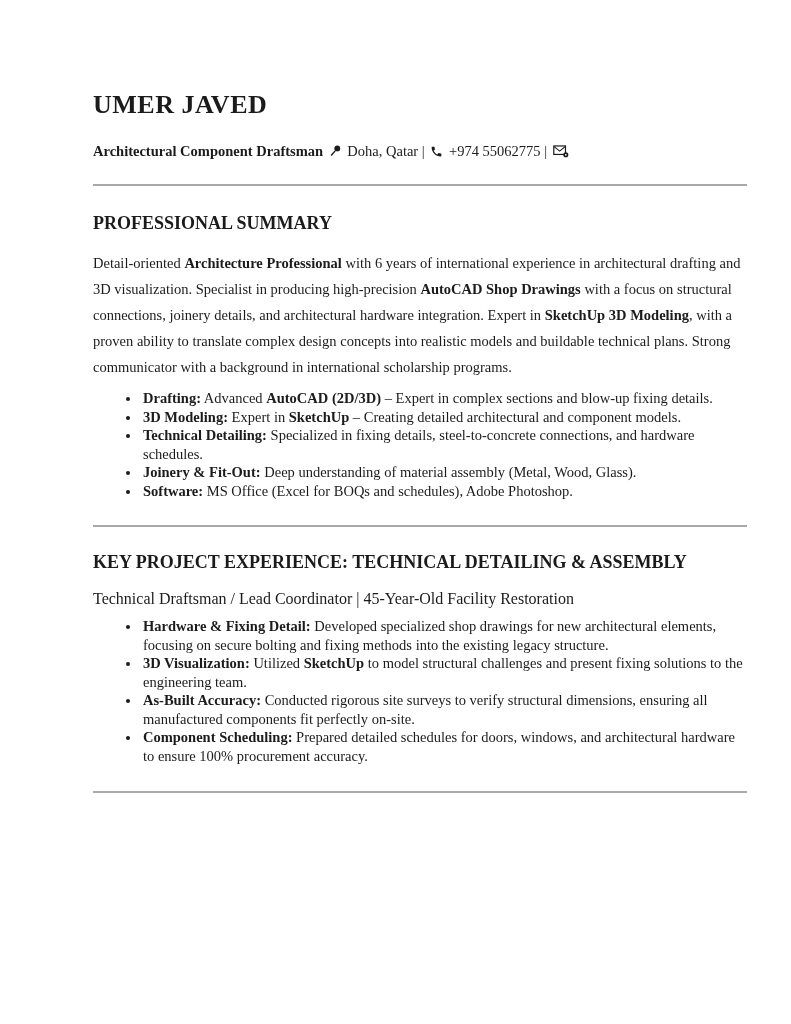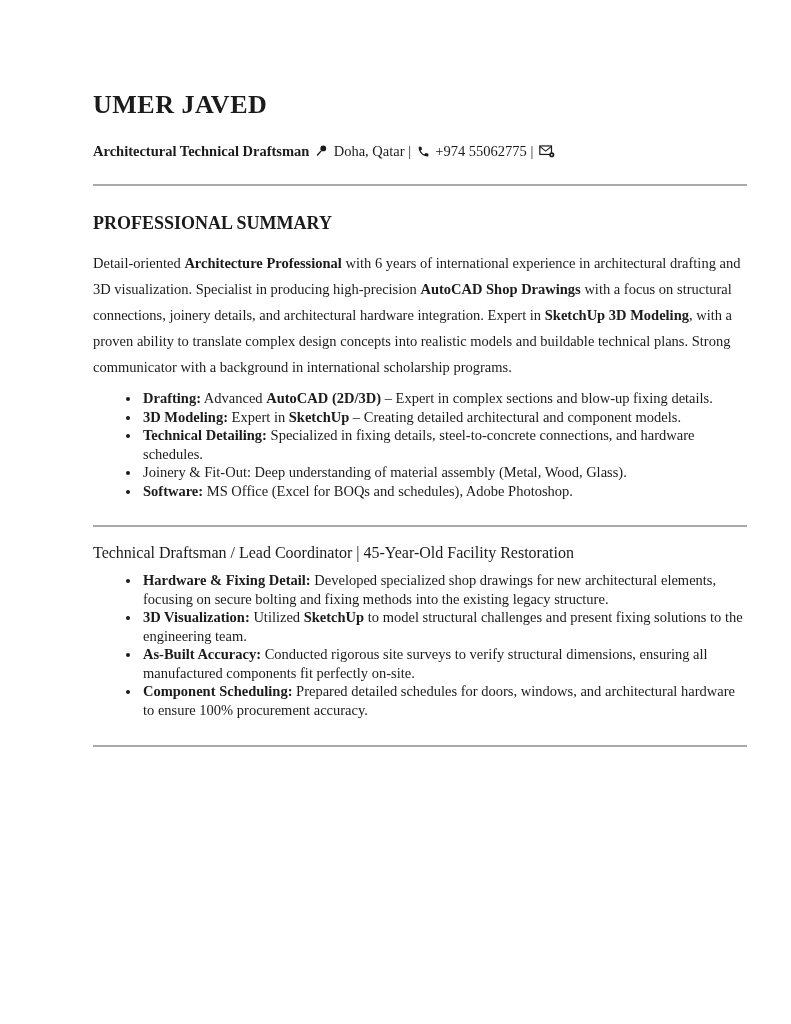--- a/index.html
+++ b/index.html
@@ -71,21 +71,21 @@
 </style>
 </head>
 <body>
 
 <div class="page">
 
   <h1 class="name">UMER JAVED</h1>
 
   <p class="contact">
     <span class="line">
-      <b>Architectural Technical Draftsman</b>
+      <b>Architectural Component Draftsman</b>
       <span class="icon"><svg width="13" height="14" viewBox="0 0 16 16">
             <circle cx="10.2" cy="4.8" r="3.6" fill="#1b1b1b"></circle>
             <path d="M7.6 7.8 L2.6 13.6" stroke="#1b1b1b" stroke-width="1.7" fill="none"></path>
           </svg></span>
       <span>Doha, Qatar</span>
       <span>|</span>
       <span class="icon"><svg width="13" height="13" viewBox="0 0 24 24">
             <path fill="#1b1b1b" d="M6.62 10.79c1.44 2.83 3.76 5.14 6.59 6.59l2.2-2.2c.27-.27.67-.36 1.02-.24 1.12.37 2.33.57 3.57.57.55 0 1 .45 1 1V20c0 .55-.45 1-1 1-9.39 0-17-7.61-17-17 0-.55.45-1 1-1h3.5c.55 0 1 .45 1 1 0 1.25.2 2.45.57 3.57.11.35.03.74-.24 1.02l-2.21 2.2z"></path>
           </svg></span>
       <span>+974 55062775</span>
@@ -103,26 +103,27 @@
 
   <h2 class="section-heading">PROFESSIONAL SUMMARY</h2>
 
   <p class="body-text"><span>Detail-oriented </span><span style="font-weight: bold;">Architecture Professional</span><span> with 6 years of international experience in architectural drafting and 3D visualization. Specialist in producing high-precision </span><span style="font-weight: bold;">AutoCAD Shop Drawings</span><span> with a focus on structural connections, joinery details, and architectural hardware integration. Expert in </span><span style="font-weight: bold;">SketchUp 3D Modeling</span><span>, with a proven ability to translate complex design concepts into realistic models and buildable technical plans. Strong communicator with a background in international scholarship programs.</span></p>
 
 
   <ul class="bullets">
     <li><span style="font-weight: bold;">Drafting:</span><span> Advanced </span><span style="font-weight: bold;">AutoCAD (2D/3D)</span><span> – Expert in complex sections and blow-up fixing details.</span></li>
     <li><span style="font-weight: bold;">3D Modeling:</span><span> Expert in </span><span style="font-weight: bold;">SketchUp</span><span> – Creating detailed architectural and component models.</span></li>
     <li><span style="font-weight: bold;">Technical Detailing:</span><span> Specialized in fixing details, steel-to-concrete connections, and hardware schedules.</span></li>
-    <li><span style="font-weight: normal;">Joinery &amp; Fit-Out:</span><span> Deep understanding of material assembly (Metal, Wood, Glass).</span></li>
+    <li><span style="font-weight: bold;">Joinery &amp; Fit-Out:</span><span> Deep understanding of material assembly (Metal, Wood, Glass).</span></li>
     <li><span style="font-weight: bold;">Software:</span><span> MS Office (Excel for BOQs and schedules), Adobe Photoshop.</span></li>
   </ul>
 
   <div class="rule mid"></div>
 
+  <h2 class="section-heading after-rule">KEY PROJECT EXPERIENCE: TECHNICAL DETAILING &amp; ASSEMBLY</h2>
 
   <p class="sub-heading">Technical Draftsman / Lead Coordinator | 45-Year-Old Facility Restoration</p>
 
   <ul class="bullets">
     <li><span style="font-weight: bold;">Hardware &amp; Fixing Detail:</span><span> Developed specialized shop drawings for new architectural elements, focusing on secure bolting and fixing methods into the existing legacy structure.</span></li>
     <li><span style="font-weight: bold;">3D Visualization:</span><span> Utilized </span><span style="font-weight: bold;">SketchUp</span><span> to model structural challenges and present fixing solutions to the engineering team.</span></li>
     <li><span style="font-weight: bold;">As-Built Accuracy:</span><span> Conducted rigorous site surveys to verify structural dimensions, ensuring all manufactured components fit perfectly on-site.</span></li>
     <li><span style="font-weight: bold;">Component Scheduling:</span><span> Prepared detailed schedules for doors, windows, and architectural hardware to ensure 100% procurement accuracy.</span></li>
   </ul>
 

